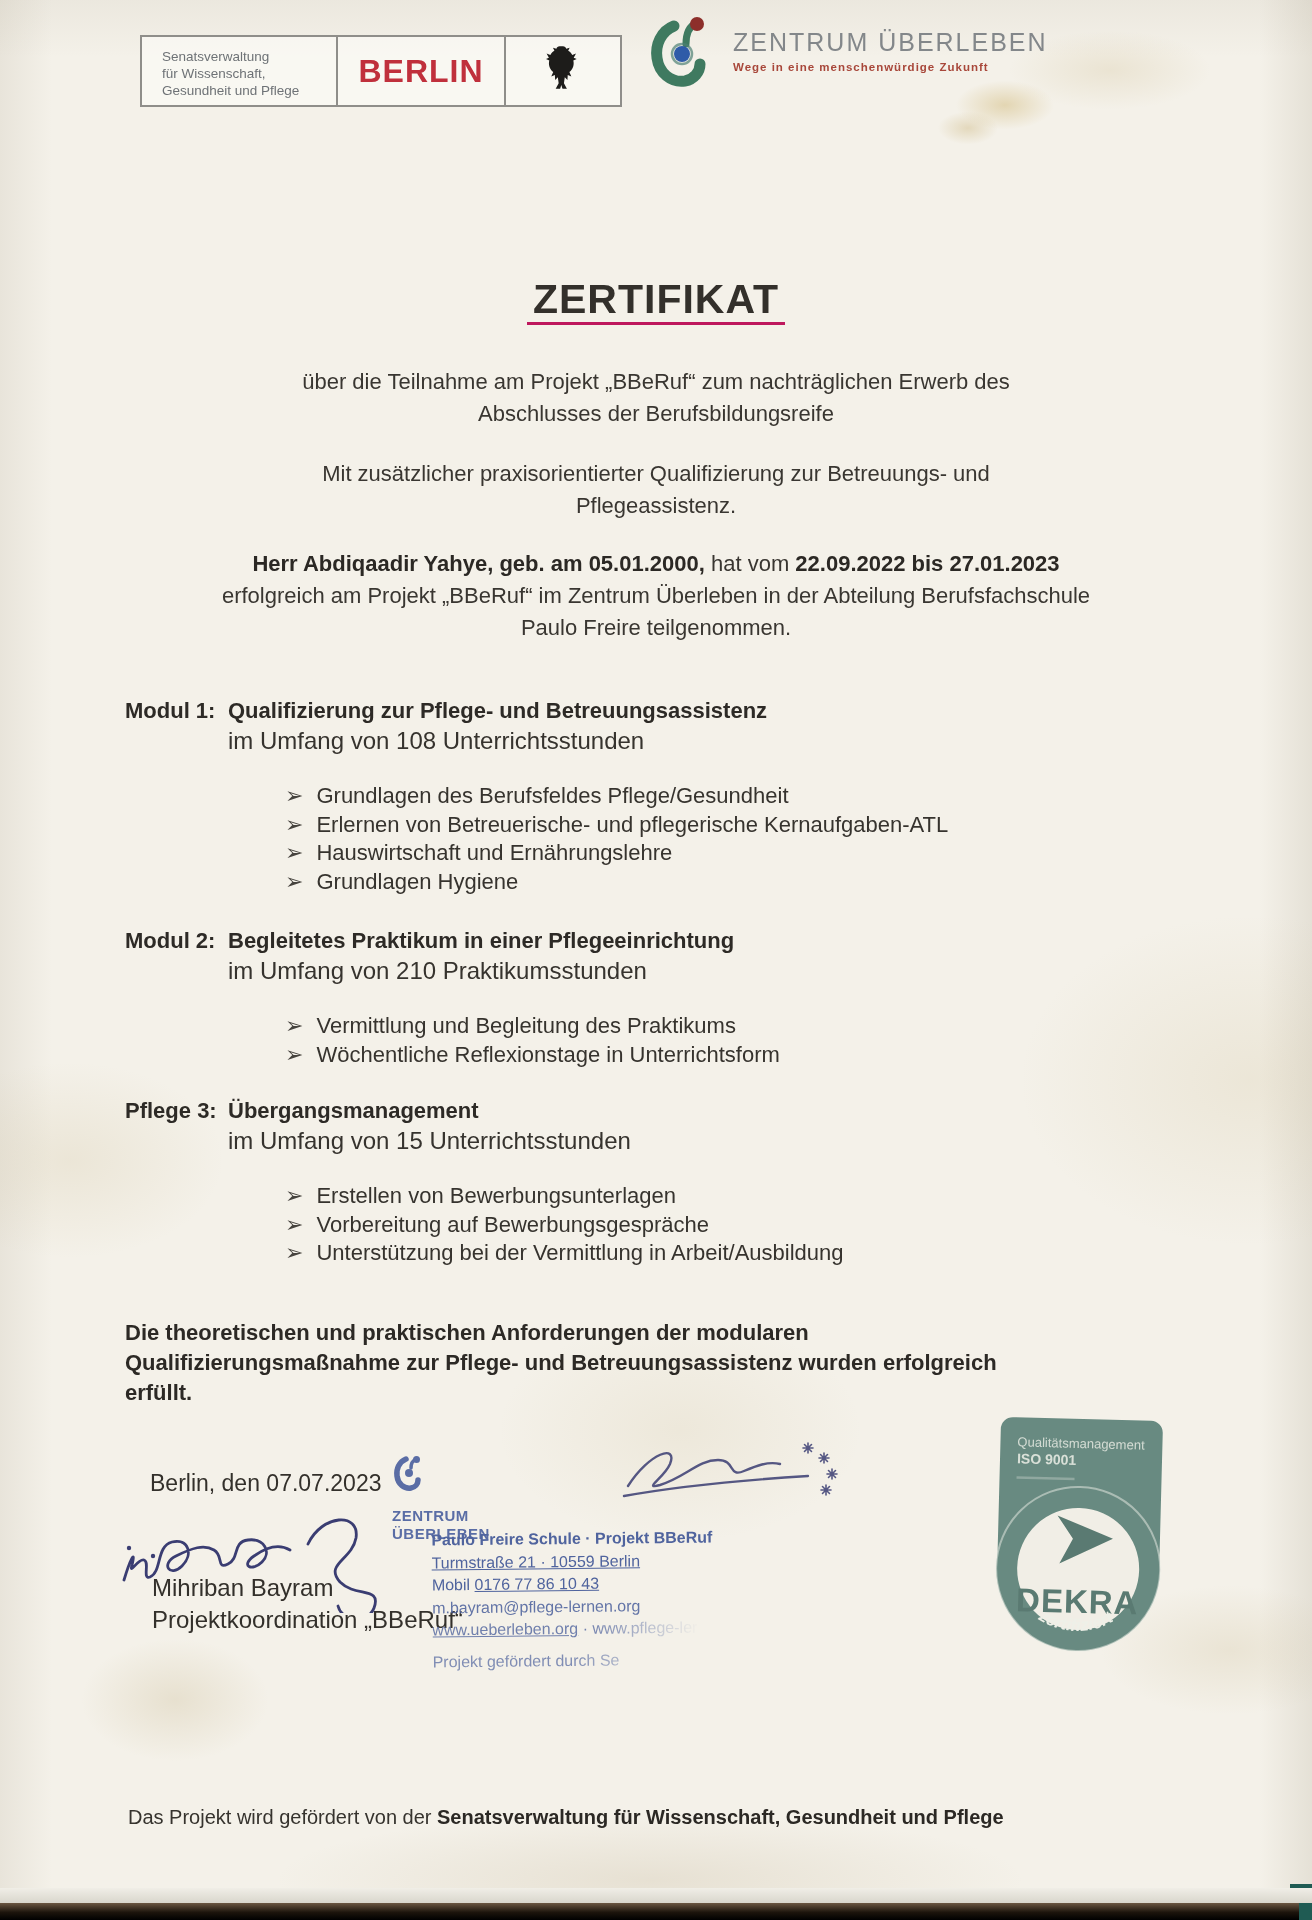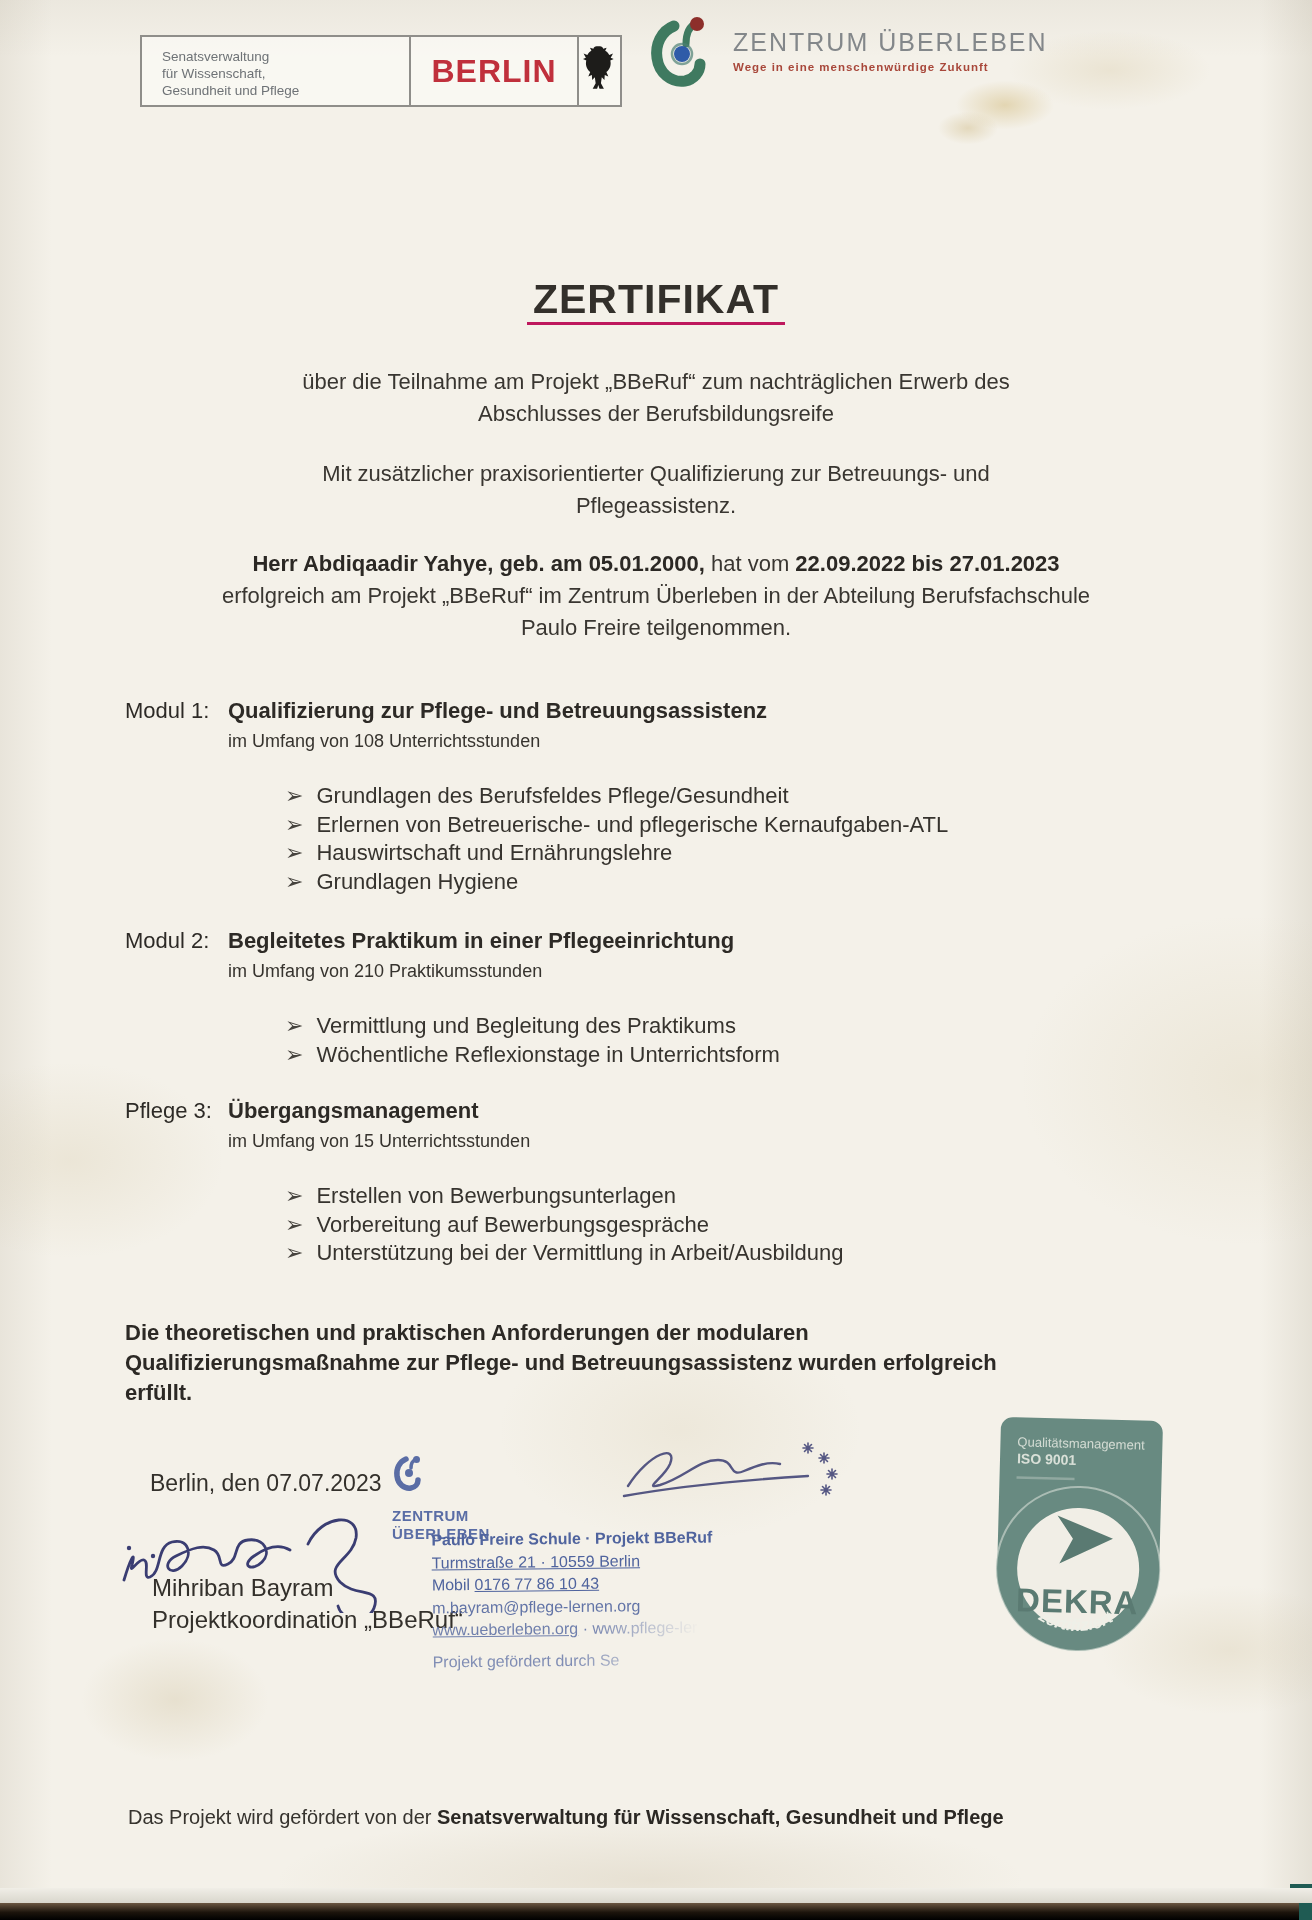--- a/index.html
+++ b/index.html
@@ -22,21 +22,21 @@
       radial-gradient(ellipse 180px 90px at 1230px 1650px, rgba(188,168,118,.18), transparent 72%),
       radial-gradient(ellipse 500px 90px at 650px 1880px, rgba(170,150,110,.18), transparent 75%),
       linear-gradient(to right, rgba(160,150,128,.14), transparent 4%, transparent 96%, rgba(160,150,128,.18)),
       linear-gradient(to bottom, rgba(160,150,128,.10), transparent 3%);
   }
   
   .senate-box{
     position:absolute;left:140px;top:35px;width:482px;height:72px;display:flex;
     border:2px solid #8f8e8a;background:rgba(253,253,250,.55);box-sizing:border-box;
   }
-  .senate-text{width:269px;border-right:2px solid #8f8e8a;box-sizing:border-box;
+  .senate-text{width:196px;border-right:2px solid #8f8e8a;box-sizing:border-box;
     padding:11px 0 0 20px;font-size:13.5px;line-height:17px;color:#6e7276;}
   .berlin-wordmark{width:168px;border-right:2px solid #8f8e8a;box-sizing:border-box;
     display:flex;align-items:center;justify-content:center;
     font-size:32px;font-weight:bold;color:#c0303c;letter-spacing:1px;}
   .bear-cell{flex:1;display:flex;align-items:center;justify-content:center;}
   .zentrum-header{position:absolute;left:648px;top:12px;display:flex;gap:23px;}
   .z-name{font-size:25px;color:#83878a;letter-spacing:2px;margin-top:16px;white-space:nowrap;}
   .z-tagline{font-size:11.5px;font-weight:bold;color:#a8473a;letter-spacing:1px;margin-top:4px;white-space:nowrap;}
   
   .title{position:absolute;top:276px;left:0;width:100%;text-align:center;margin:0;
@@ -45,23 +45,23 @@
   .cpar{position:absolute;left:0;width:100%;text-align:center;margin:0;
     font-size:22px;line-height:32px;color:#393631;}
   .cpar b{color:#2b2824;}
   .p-intro{top:366px;}
   .p-qual{top:458px;}
   .p-part{top:548px;}
   
   .module{position:absolute;left:125px;width:1110px;}
   .m1{top:696px;} .m2{top:926px;} .m3{top:1096px;}
   .module-head{display:flex;font-size:22px;line-height:30px;}
-  .module-label{width:103px;font-weight:normal;flex:0 0 103px;color:#2d2a26;}
+  .module-label{width:103px;font-weight:bold;flex:0 0 103px;color:#2d2a26;}
   .module-title{font-weight:bold;color:#2d2a26;}
-  .module-subtitle{font-size:18px;line-height:30px;margin-left:103px;}
+  .module-subtitle{font-size:24px;line-height:30px;margin-left:103px;}
   .module-bullets{list-style:none;margin:26px 0 0 160px;padding:0;font-size:22px;line-height:28.5px;}
   .module-bullets li{display:flex;gap:13px;}
   .bullet-marker{color:#46433e;flex:0 0 auto;}
   
   .closing{position:absolute;left:125px;top:1318px;font-size:22px;font-weight:bold;
     line-height:30px;color:#2c2925;}
   
   .place-date{position:absolute;left:150px;top:1470px;font-size:23px;color:#33302b;}
   .stamp-logo{position:absolute;left:392px;top:1452px;display:flex;gap:7px;color:#4a5f9e;opacity:.9;flex-direction:column;}
   .stamp-logo-text{font-size:15px;font-weight:bold;letter-spacing:.5px;line-height:18px;margin-top:4px;}

